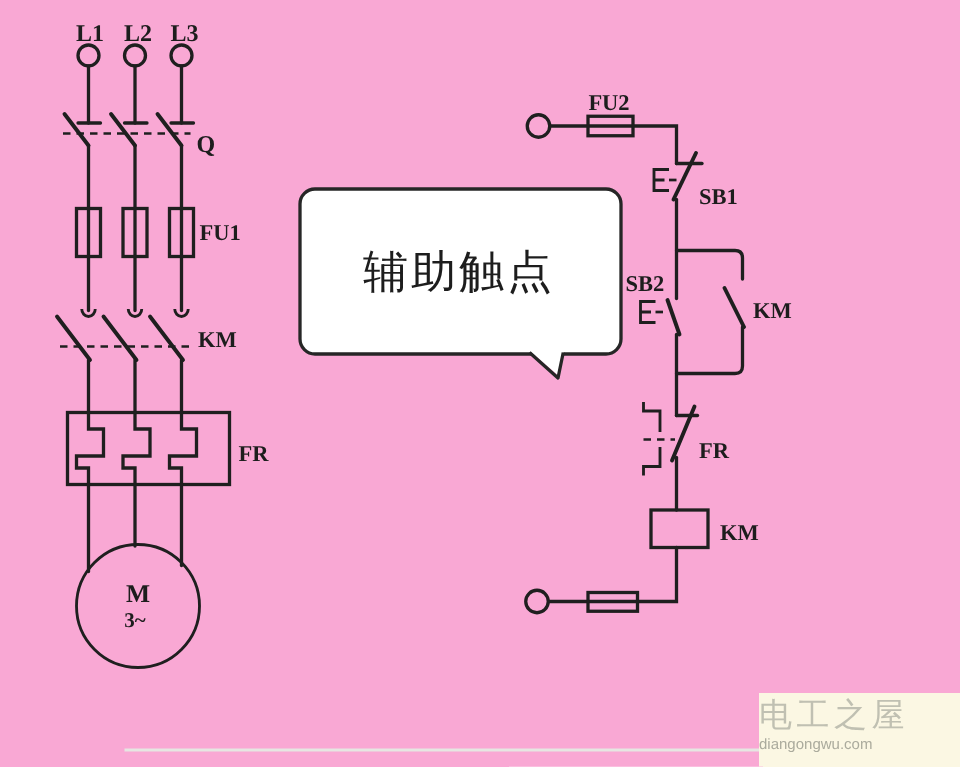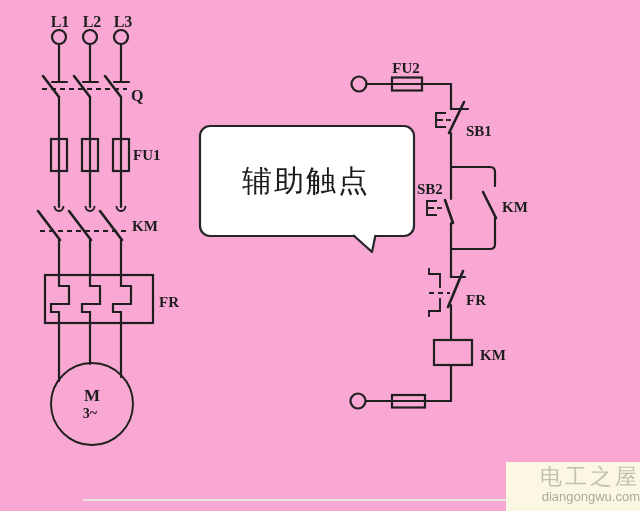--- a/index.html
+++ b/index.html
@@ -11,23 +11,23 @@
   .lbl{font-family:"Liberation Serif", serif;font-weight:bold;}
   .callout-text{font-family:"Liberation Sans", sans-serif;font-weight:500;letter-spacing:2px;}
   .wire{stroke:#1f1f1f;stroke-width:2.2;fill:none;stroke-linecap:round;}
   .wire-thin{stroke:#1f1f1f;stroke-width:1.9;fill:none;}
   .blade{stroke:#1f1f1f;stroke-width:2.6;fill:none;stroke-linecap:round;}
   .dashedlink{stroke:#1f1f1f;stroke-width:1.8;fill:none;stroke-dasharray:5 4;}
   .box{stroke:#1f1f1f;stroke-width:2.2;fill:none;}
   .bubble{stroke:#262626;stroke-width:2.2;fill:#ffffff;}
   .faint-line{position:absolute;left:83px;top:499px;width:424px;height:2px;background:#e6e6e2;}
   .watermark{position:absolute;left:506px;top:462px;width:134px;height:49px;
-     background:#fbf7e3;text-align:right;padding-top:3px;box-sizing:border-box;}
+     background:#fbf7e3;text-align:left;padding-top:3px;box-sizing:border-box;}
   .wm-title{font-size:22px;line-height:24px;color:#c0c0b2;letter-spacing:3px;}
-  .wm-url{font-size:13px;line-height:15px;color:#abab9d;}
+  .wm-url{font-size:10px;line-height:15px;color:#abab9d;}
 </style>
 </head>
 <body>
 
 <div class="stage">
 
 <svg width="640" height="511" viewBox="0 0 640 511">
 
   <g>
 

